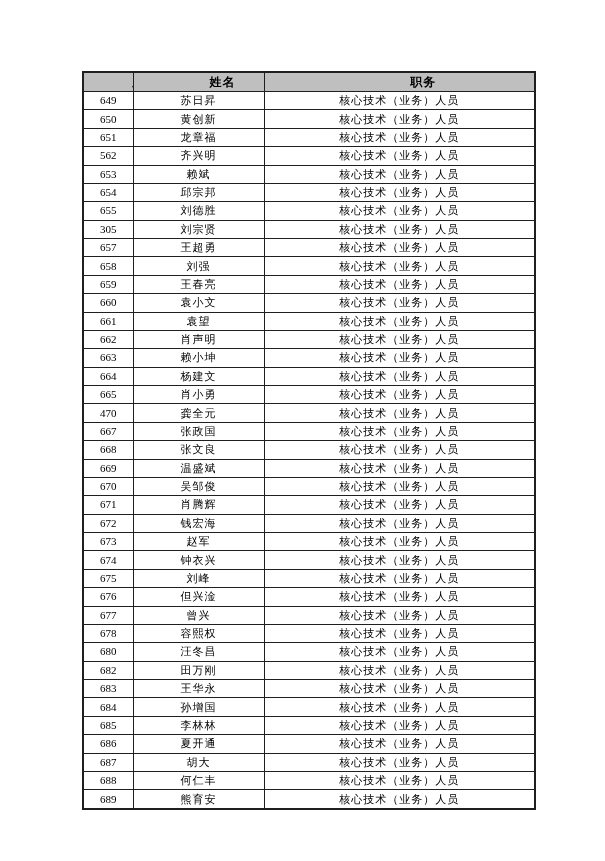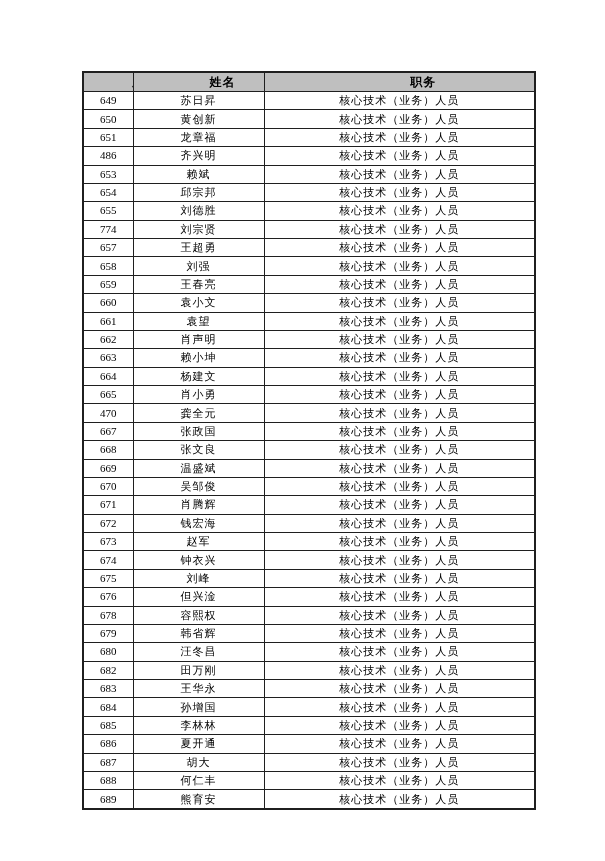--- a/index.html
+++ b/index.html
@@ -88,21 +88,21 @@
     <td class="c-title">核心技术（业务）人员</td>
   </tr>
 
   <tr>
     <td class="c-no">651</td>
     <td class="c-name">龙章福</td>
     <td class="c-title">核心技术（业务）人员</td>
   </tr>
 
   <tr>
-    <td class="c-no">486</td>
+    <td class="c-no">562</td>
     <td class="c-name">齐兴明</td>
     <td class="c-title">核心技术（业务）人员</td>
   </tr>
 
   <tr>
     <td class="c-no">653</td>
     <td class="c-name">赖斌</td>
     <td class="c-title">核心技术（业务）人员</td>
   </tr>
 
@@ -112,21 +112,21 @@
     <td class="c-title">核心技术（业务）人员</td>
   </tr>
 
   <tr>
     <td class="c-no">655</td>
     <td class="c-name">刘德胜</td>
     <td class="c-title">核心技术（业务）人员</td>
   </tr>
 
   <tr>
-    <td class="c-no">774</td>
+    <td class="c-no">305</td>
     <td class="c-name">刘宗贤</td>
     <td class="c-title">核心技术（业务）人员</td>
   </tr>
 
   <tr>
     <td class="c-no">657</td>
     <td class="c-name">王超勇</td>
     <td class="c-title">核心技术（业务）人员</td>
   </tr>
 
@@ -237,32 +237,32 @@
     <td class="c-name">刘峰</td>
     <td class="c-title">核心技术（业务）人员</td>
   </tr>
 
   <tr>
     <td class="c-no">676</td>
     <td class="c-name">但兴淦</td>
     <td class="c-title">核心技术（业务）人员</td>
   </tr>
 
+  <tr>
+    <td class="c-no">677</td>
+    <td class="c-name">曾兴</td>
+    <td class="c-title">核心技术（业务）人员</td>
+  </tr>
 
   <tr>
     <td class="c-no">678</td>
     <td class="c-name">容熙权</td>
     <td class="c-title">核心技术（业务）人员</td>
   </tr>
 
-  <tr>
-    <td class="c-no">679</td>
-    <td class="c-name">韩省辉</td>
-    <td class="c-title">核心技术（业务）人员</td>
-  </tr>
 
   <tr>
     <td class="c-no">680</td>
     <td class="c-name">汪冬昌</td>
     <td class="c-title">核心技术（业务）人员</td>
   </tr>
 
 
   <tr>
     <td class="c-no">682</td>

